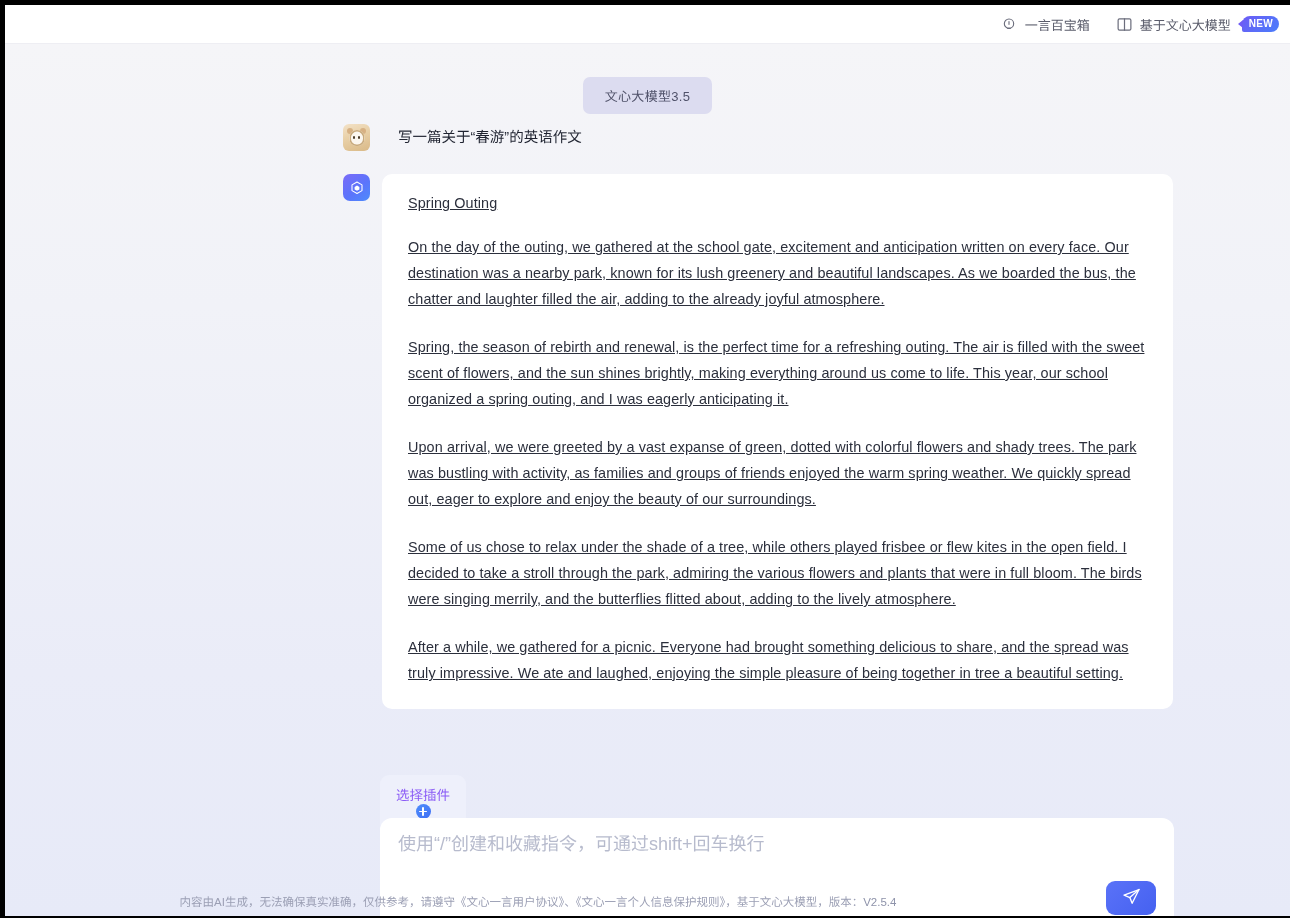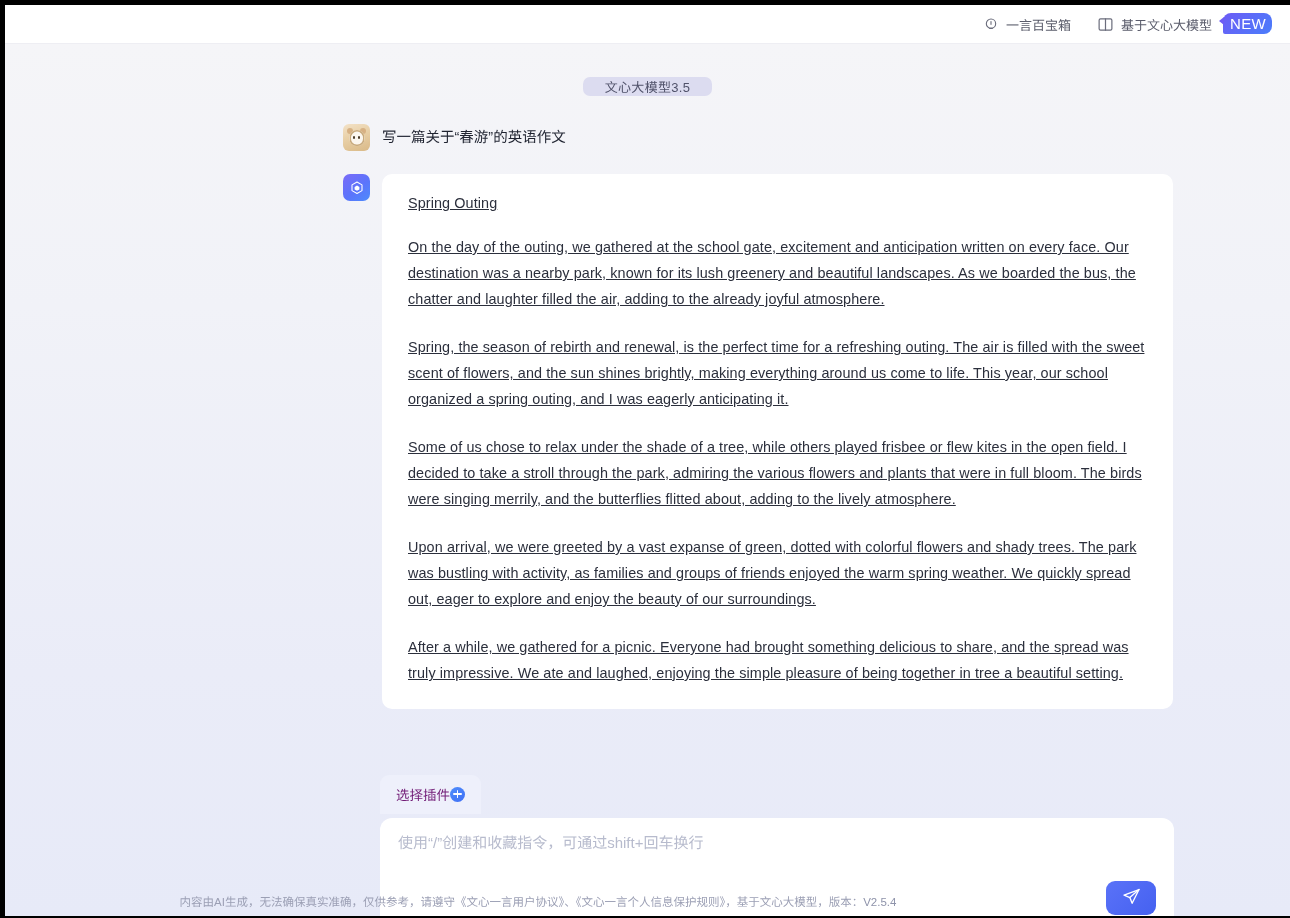--- a/index.html
+++ b/index.html
@@ -39,21 +39,21 @@
     box-sizing: border-box;
   }
   .topbar-right {
     position: absolute;
     right: 0px;
     top: 0;
     height: 39px;
     display: flex;
     align-items: center;
     gap: 26px;
-    padding-right: 18px;
+    padding-right: 11px;
   }
   .top-item {
     display: flex;
     align-items: center;
     gap: 7px;
     font-size: 13px;
     color: #5a5c6b;
     cursor: pointer;
     position: relative;
     white-space: nowrap;
@@ -64,22 +64,22 @@
     height: 17px;
     align-items: center;
     justify-content: center;
     color: #6b6d7c;
   }
   .new-badge {
     display: inline-block;
     margin-left: 4px;
     background: linear-gradient(135deg, #6d5cf5 0%, #4a7dfb 100%);
     color: #ffffff;
-    font-size: 15px;
-    font-weight: normal;
+    font-size: 10px;
+    font-weight: bold;
     letter-spacing: .3px;
     line-height: 1;
     padding: 3px 6px 3px 7px;
     border-radius: 8px 8px 8px 2px;
     position: relative;
     top: -1px;
   }
   .new-badge::before {
     content: "";
     position: absolute;
@@ -107,37 +107,37 @@
     top: 33px;
     left: 0;
     width: 1285px;
     display: flex;
     justify-content: center;
   }
   .model-badge {
     background: #dcdcf0;
     color: #50526a;
     font-size: 13px;
-    padding: 0 22px;
+    padding: 9px 22px;
     border-radius: 7px;
     letter-spacing: .3px;
   }
 
   
   .conv {
     position: absolute;
     left: 338px;
     top: 80px;
     width: 830px;
   }
 
   .user-row {
     display: flex;
     align-items: flex-start;
-    gap: 12px;
+    gap: 28px;
     height: 30px;
   }
   .avatar {
     width: 27px;
     height: 27px;
     border-radius: 6px;
     flex: 0 0 auto;
     background: linear-gradient(160deg, #f3e2c8 0%, #e8cfa6 45%, #d9b987 100%);
     position: relative;
     overflow: hidden;
@@ -224,22 +224,23 @@
     position: absolute;
     left: 375px;
     top: 731px;
     display: inline-flex;
     align-items: center;
     gap: 0;
     background: #eef0fb;
     border-radius: 9px 9px 0 0;
     padding: 9px 16px 10px 16px;
     font-size: 13.5px;
-    color: #701a75;
+    color: #8b5cf6;
     cursor: pointer;
+    flex-direction: column;
   }
   .plus-icon {
     width: 15px;
     height: 15px;
     border-radius: 50%;
     background: linear-gradient(140deg, #4f8dfb 0%, #3f6ff5 100%);
     position: relative;
     flex: 0 0 auto;
   }
   .plus-icon::before, .plus-icon::after {
@@ -263,21 +264,21 @@
   }
   .composer-input {
     position: absolute;
     left: 16px;
     top: 15px;
     width: 720px;
     border: none;
     outline: none;
     background: transparent;
     font-family: "Liberation Sans", "DejaVu Sans", sans-serif;
-    font-size: 15px;
+    font-size: 18px;
     color: #2b2f3c;
   }
   .composer-input::placeholder {
     color: #b7bbcd;
   }
   .send-btn {
     position: absolute;
     right: 18px;
     bottom: 13px;
     width: 50px;
@@ -367,22 +368,22 @@
           <svg width="16" height="16" viewBox="0 0 24 24" fill="none" stroke="#ffffff" stroke-width="1.6" stroke-linejoin="round">
             <path d="M12 3l7.5 4.3v8.6L12 20.2 4.5 15.9V7.3z"></path>
             <path d="M12 8.4l3.6 2.1v3.6L12 16.2l-3.6-2.1v-3.6z" fill="#ffffff" stroke="none"></path>
           </svg>
         </div>
 
         <div class="answer-card">
           <p class="title">Spring Outing</p>
           <p>On the day of the outing, we gathered at the school gate, excitement and anticipation written on every face. Our destination was a nearby park, known for its lush greenery and beautiful landscapes. As we boarded the bus, the chatter and laughter filled the air, adding to the already joyful atmosphere.</p>
           <p>Spring, the season of rebirth and renewal, is the perfect time for a refreshing outing. The air is filled with the sweet scent of flowers, and the sun shines brightly, making everything around us come to life. This year, our school organized a spring outing, and I was eagerly anticipating it.</p>
+          <p>Upon arrival, we were greeted by a vast expanse of green, dotted with colorful flowers and shady trees. The park was bustling with activity, as families and groups of friends enjoyed the warm spring weather. We quickly spread out, eager to explore and enjoy the beauty of our surroundings.</p>
           <p>Some of us chose to relax under the shade of a tree, while others played frisbee or flew kites in the open field. I decided to take a stroll through the park, admiring the various flowers and plants that were in full bloom. The birds were singing merrily, and the butterflies flitted about, adding to the lively atmosphere.</p>
-          <p>Upon arrival, we were greeted by a vast expanse of green, dotted with colorful flowers and shady trees. The park was bustling with activity, as families and groups of friends enjoyed the warm spring weather. We quickly spread out, eager to explore and enjoy the beauty of our surroundings.</p>
           <p>After a while, we gathered for a picnic. Everyone had brought something delicious to share, and the spread was truly impressive. We ate and laughed, enjoying the simple pleasure of being together in tree a beautiful setting.</p>
           <p>As the afternoon drew to a close, we began to pack up our things. The outing had been a wonderful experience, and I was already looking forward to the next one. As we boarded the bus back to school, I couldn't help but</p>
         </div>
       </div>
 
     </div>
 
     <div class="plugin-chip">
       <span>选择插件</span>
       <span class="plus-icon"></span>

